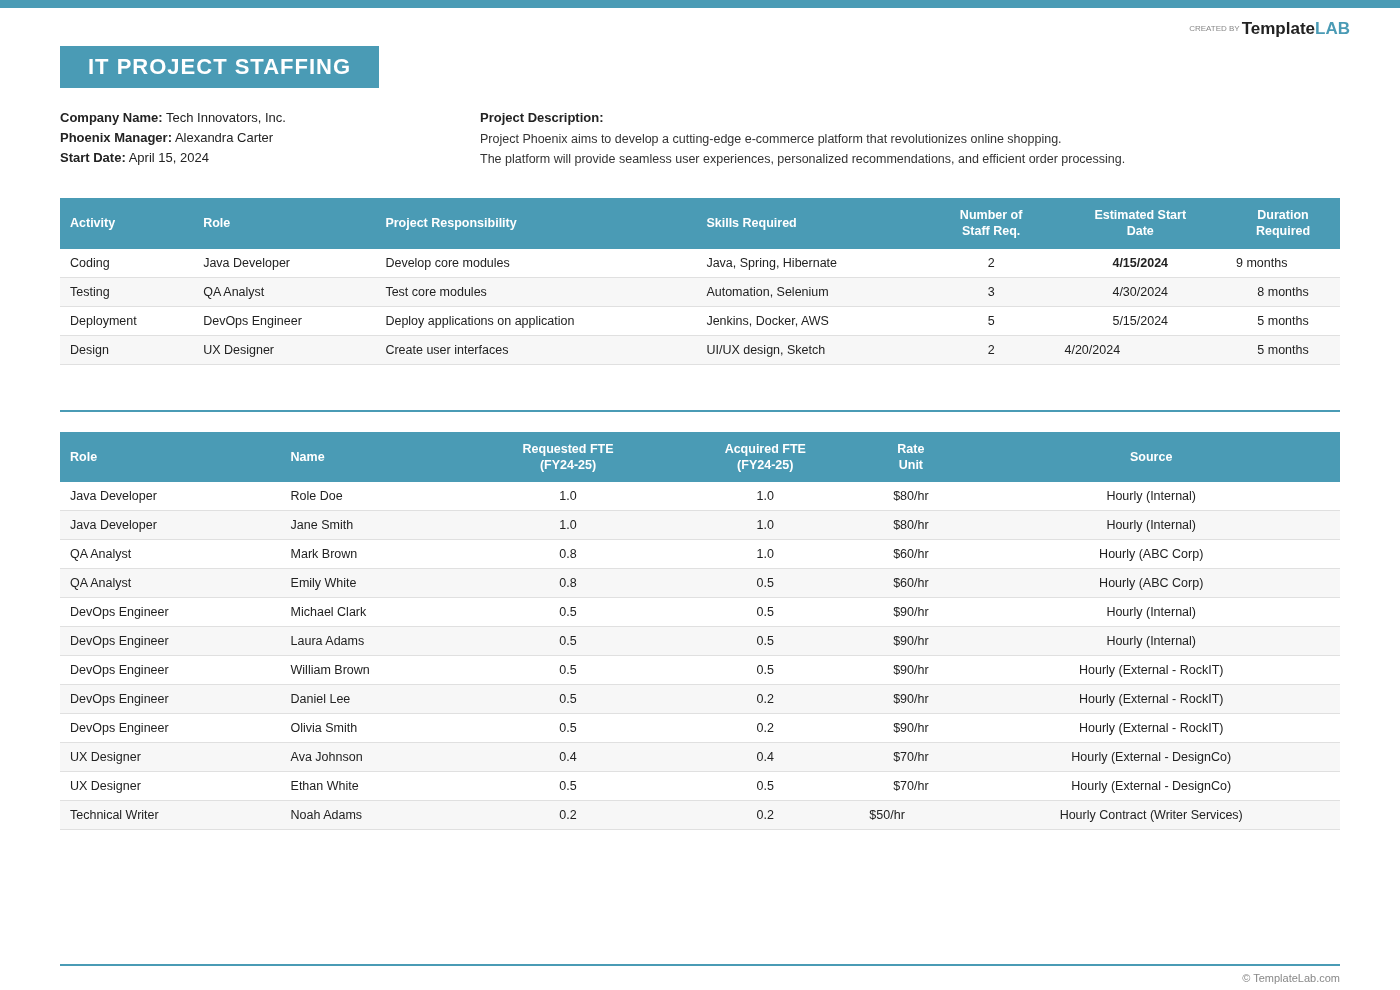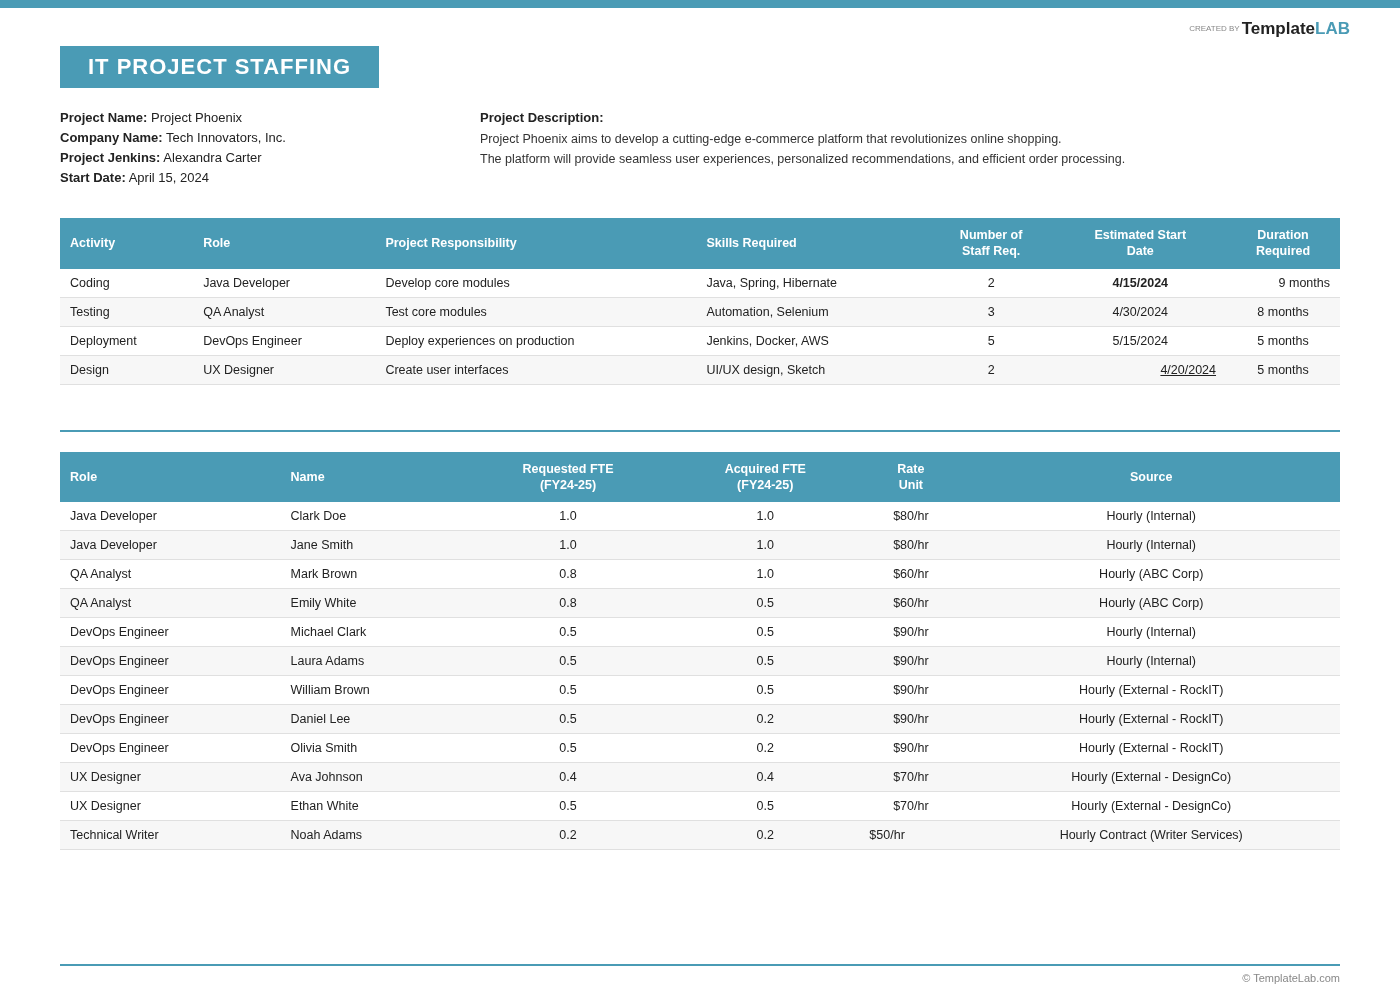--- a/index.html
+++ b/index.html
@@ -157,29 +157,25 @@
 
   <div class="content">
 
     <div class="page-title-box">
       <h1>IT PROJECT STAFFING</h1>
     </div>
 
     <div class="project-info">
       <div class="project-info-left">
         <div class="info-line">
-          <span class="info-label">Project Name:</span>
-          <span>Project Phoenix</span>
-        </div>
-        <div class="info-line">
           <span class="info-label">Company Name:</span>
           <span>Tech Innovators, Inc.</span>
         </div>
         <div class="info-line">
-          <span class="info-label">Project Jenkins:</span>
+          <span class="info-label">Phoenix Manager:</span>
           <span>Alexandra Carter</span>
         </div>
         <div class="info-line">
           <span class="info-label">Start Date:</span>
           <span>April 15, 2024</span>
         </div>
       </div>
       <div class="project-info-right">
         <div class="project-desc-label">Project Description:</div>
         <div class="project-desc-text">
@@ -204,47 +200,47 @@
           </tr>
         </thead>
         <tbody id="table1-body">
         <tr>
               <td>Coding</td>
               <td>Java Developer</td>
               <td>Develop core modules</td>
               <td>Java, Spring, Hibernate</td>
               <td style="text-align: center;">2</td>
               <td style="text-align: center; font-weight: bold;">4/15/2024</td>
-              <td style="text-align: right;">9 months</td>
+              <td style="text-align: left;">9 months</td>
             </tr>
             <tr>
               <td>Testing</td>
               <td>QA Analyst</td>
               <td>Test core modules</td>
               <td>Automation, Selenium</td>
               <td style="text-align: center;">3</td>
               <td style="text-align: center;">4/30/2024</td>
               <td style="text-align: center;">8 months</td>
             </tr>
             <tr>
               <td>Deployment</td>
               <td>DevOps Engineer</td>
-              <td>Deploy experiences on production</td>
+              <td>Deploy applications on application</td>
               <td>Jenkins, Docker, AWS</td>
               <td style="text-align: center;">5</td>
               <td style="text-align: center;">5/15/2024</td>
               <td style="text-align: center;">5 months</td>
             </tr>
             <tr>
               <td>Design</td>
               <td>UX Designer</td>
               <td>Create user interfaces</td>
               <td>UI/UX design, Sketch</td>
               <td style="text-align: center;">2</td>
-              <td style="text-align: right; text-decoration: underline;">4/20/2024</td>
+              <td style="text-align: left;">4/20/2024</td>
               <td style="text-align: center;">5 months</td>
             </tr>
           </tbody>
       </table>
     </div>
 
     <hr class="divider">
 
     
     <div class="table-section">
@@ -255,21 +251,21 @@
             <th>Name</th>
             <th class="center th-two-line">Requested FTE<br>(FY24-25)</th>
             <th class="center th-two-line">Acquired FTE<br>(FY24-25)</th>
             <th class="center th-two-line">Rate<br>Unit</th>
             <th class="center">Source</th>
           </tr>
         </thead>
         <tbody id="table2-body">
         <tr>
               <td>Java Developer</td>
-              <td>Clark Doe</td>
+              <td>Role Doe</td>
               <td style="text-align: center;">1.0</td>
               <td style="text-align: center;">1.0</td>
               <td style="text-align: center;">$80/hr</td>
               <td style="text-align: center;">Hourly (Internal)</td>
             </tr>
             <tr>
               <td>Java Developer</td>
               <td>Jane Smith</td>
               <td style="text-align: center;">1.0</td>
               <td style="text-align: center;">1.0</td>

